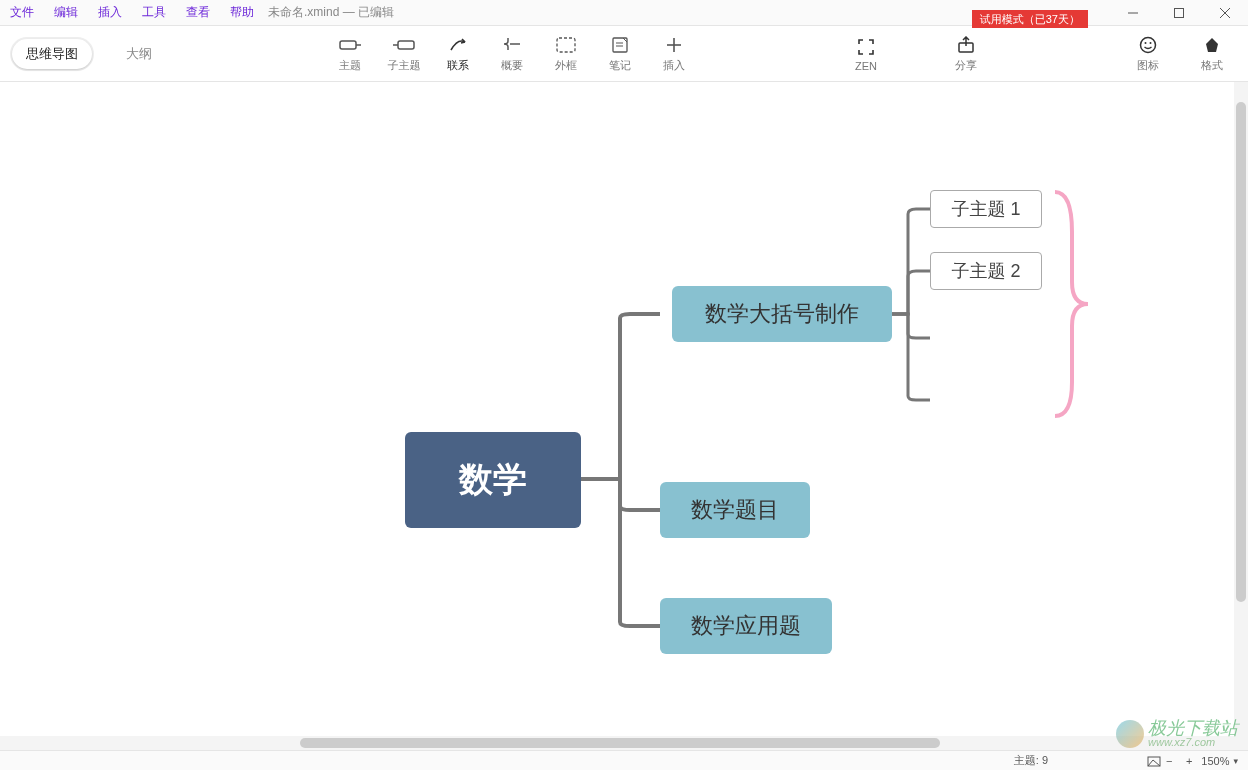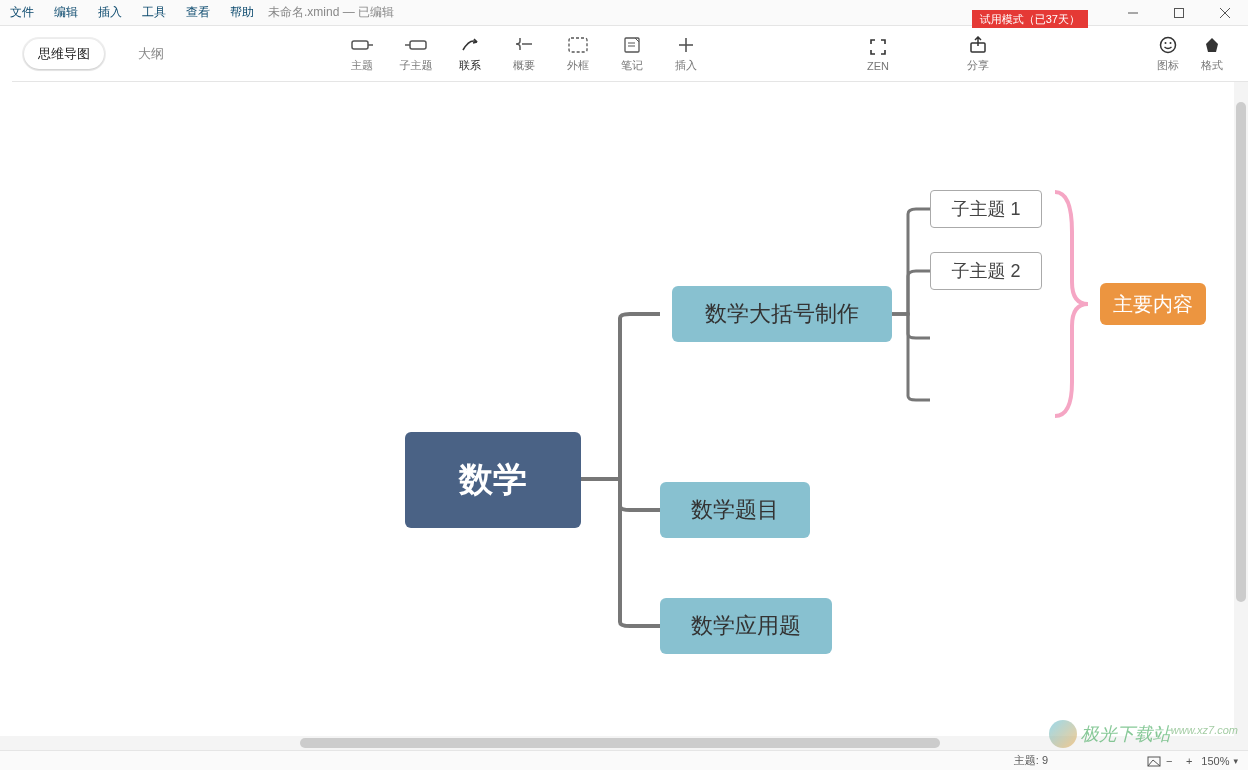--- a/index.html
+++ b/index.html
@@ -1,40 +1,40 @@
 <!DOCTYPE html>
 <html><head>
 <meta charset="utf-8">
 <style>
 * { box-sizing: border-box; margin: 0; padding: 0; }
 body { font-family: "Microsoft YaHei", "PingFang SC", sans-serif; font-size: 12px; color: #333; background: #fff; width: 1248px; height: 770px; overflow: hidden; position: relative; }
 
 
 .titlebar { height: 26px; display: flex; align-items: center; background: #fafafa; border-bottom: 1px solid #e5e5e5; position: relative; }
 .menu-items { display: flex; align-items: center; height: 100%; }
-.menu-item { padding: 0 10px; height: 100%; display: flex; align-items: center; cursor: pointer; font-size: 12px; color: #0c4a6e; }
+.menu-item { padding: 0 10px; height: 100%; display: flex; align-items: center; cursor: pointer; font-size: 12px; color: #6d28d9; }
 .doc-title { padding: 0 4px; color: #888; font-size: 12px; }
 .trial-badge { position: absolute; right: 160px; background: #e53935; color: #fff; padding: 2px 8px; font-size: 11px; height: 18px; display:flex; align-items:center; top:2px;margin-top:8px;}
 .window-controls { position: absolute; right: 0; display: flex; height: 100%; }
 .win-btn { width: 46px; display: flex; align-items: center; justify-content: center; cursor: pointer; color: #555; }
 
 
-.toolbar { height: 56px; display: flex; align-items: center; border-bottom: 1px solid #e5e5e5; padding: 0 10px; position: relative; margin-left: 12px; }
+.toolbar { height: 56px; display: flex; align-items: center; border-bottom: 1px solid #e5e5e5; padding: 0 10px; position: relative; }
 .view-switch { display: flex; align-items: center; background: #eee; border-radius: 18px; padding: 2px; margin-right: 20px; }
 .view-btn { padding: 6px 14px; border-radius: 16px; font-size: 13px; cursor: pointer; color: #666; }
 .view-btn.active { background: #fff; color: #222; box-shadow: 0 1px 2px rgba(0,0,0,.15); font-weight: 500;}
 .view-btn.plain { color: #888; padding: 6px 12px;}
 
 .tool-group { display: flex; gap: 2px; margin-left: 10px; text-align: center; }
 .tool-btn { width: 52px; display: flex; flex-direction: column; align-items: center; justify-content: center; cursor: pointer; padding: 4px 0; border-radius: 4px; color: #555; }
 .tool-btn .icon-slot { height: 22px; display: flex; align-items: center; justify-content: center; font-size: 16px;}
 .tool-btn .lbl { font-size: 11px; color: #777; margin-top: 2px; }
 .tool-btn.selected .lbl { color: #222; font-weight:500;}
 
-.right-tools { position: absolute; right: 14px; display: flex; }
+.right-tools { position: absolute; right: 14px; display: flex; gap: 20px; }
 .right-tools .tool-btn { width: 44px; }
 
 
 .canvas { position: absolute; top: 82px; left: 0; right: 0; bottom: 20px; overflow: hidden; background: #fff; }
 .canvas-inner { position: absolute; inset:0; }
 
 
 .node { position: absolute; border-radius: 6px; display: flex; align-items: center; justify-content: center; font-weight: 400; }
 .root { background: #4a6285; color: #fff; font-size: 34px; font-weight: bold; width: 176px; height: 96px; }
 .branch { background: #88c1d0; color: #333; font-size: 22px; padding: 12px 20px; height: 56px; }
@@ -232,34 +232,33 @@
 
     <div class="node root" style="left:405px; top:350px;">数学</div>
 
     <div class="node branch" style="left:660px; top:204px; width:220px;margin-left:12px;">数学大括号制作</div>
     <div class="node branch" style="left:660px; top:400px; width:150px;">数学题目</div>
     <div class="node branch" style="left:660px; top:516px; width:172px;">数学应用题</div>
 
     <div class="node sub" style="left:930px; top:108px;">子主题 1</div>
     <div class="node sub" style="left:930px; top:170px;">子主题 2</div>
 
-    <div class="node summary-box" style="left:1100px; top:201px;">主要内容</div>
   </div>
 </div>
 
 <div class="vscroll">
     <div class="vscroll-thumb"></div>
   </div>
 <div class="hscroll">
     <div class="hscroll-thumb"></div>
   </div>
 
 <div class="watermark">
   <span class="wm-icon"></span>
-  <span style="display:flex;line-height:1;font-style:italic;">
+  <span style="display:flex;flex-direction:column;line-height:1;font-style:italic;">
     <span>极光下载站</span>
     <span style="font-size:11px;color:#6a6;">www.xz7.com</span>
   </span>
 </div>
 
 <div class="statusbar">
   <div class="status-left">
     <span>主题:</span>
     <span>9</span>
   </div>

